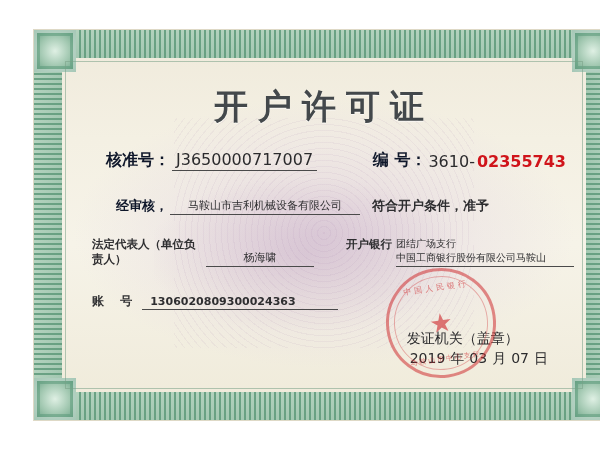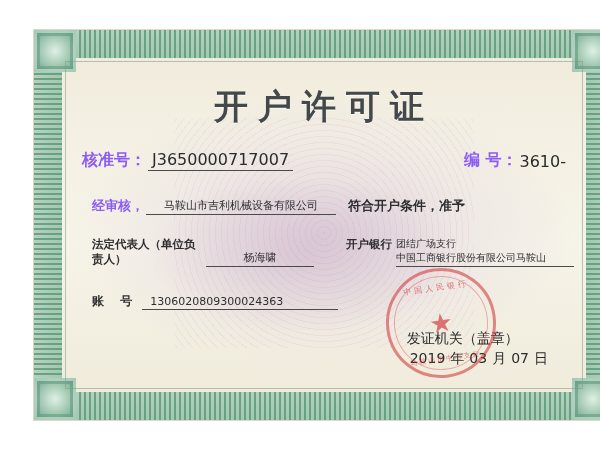--- a/index.html
+++ b/index.html
@@ -115,23 +115,24 @@
     font-family: "DejaVu Serif", serif;
     font-weight: bold;
     font-size: 34px;
     letter-spacing: 10px;
     color: #43484b;
     text-shadow: 0 1px 0 rgba(255,255,255,.6);
   }
 
   .label {
     font-weight: bold;
-    color: #8b5cf6;
+    color: #0f172a;
     white-space: nowrap;
     font-family: "DejaVu Sans", sans-serif;
+    margin-left: 24px;
   }
   .value {
     color: #2b2b2d;
     white-space: nowrap;
     font-family: "DejaVu Sans", sans-serif;
   }
   .underline {
     border-bottom: 1px solid #4a4a4a;
     padding: 0 4px 1px 4px;
     min-width: 10px;
@@ -212,20 +213,21 @@
     display: flex;
     align-items: flex-end;
     gap: 4px;
   }
   .acct-label { font-size: 12px; font-weight: bold; letter-spacing: 6px; }
   .acct-value {
     font-size: 11px;
     border-bottom: 1px solid #4a4a4a;
     padding: 0 8px 1px 8px;
     min-width: 180px;
+    font-weight: bold;
   }
 
   
   .issue {
     position: absolute;
     right: 26px;
     bottom: 14px;
     text-align: left;
     font-size: 14px;
     line-height: 20px;
@@ -315,20 +317,21 @@
       <div class="title">开户许可证</div>
 
       <div class="numbers">
         <div class="num-left">
           <span class="label">核准号：</span>
           <span class="value underline">J3650000717007</span>
         </div>
         <div class="num-right">
           <span class="label">编 号：</span>
           <span class="value">3610-</span>
+          <span class="value red">02355743</span>
         </div>
       </div>
 
       <div class="line1">
         <span class="label">经审核，</span>
         <span class="company">马鞍山市吉利机械设备有限公司</span>
         <span class="tail">符合开户条件，准予</span>
       </div>
 
 

